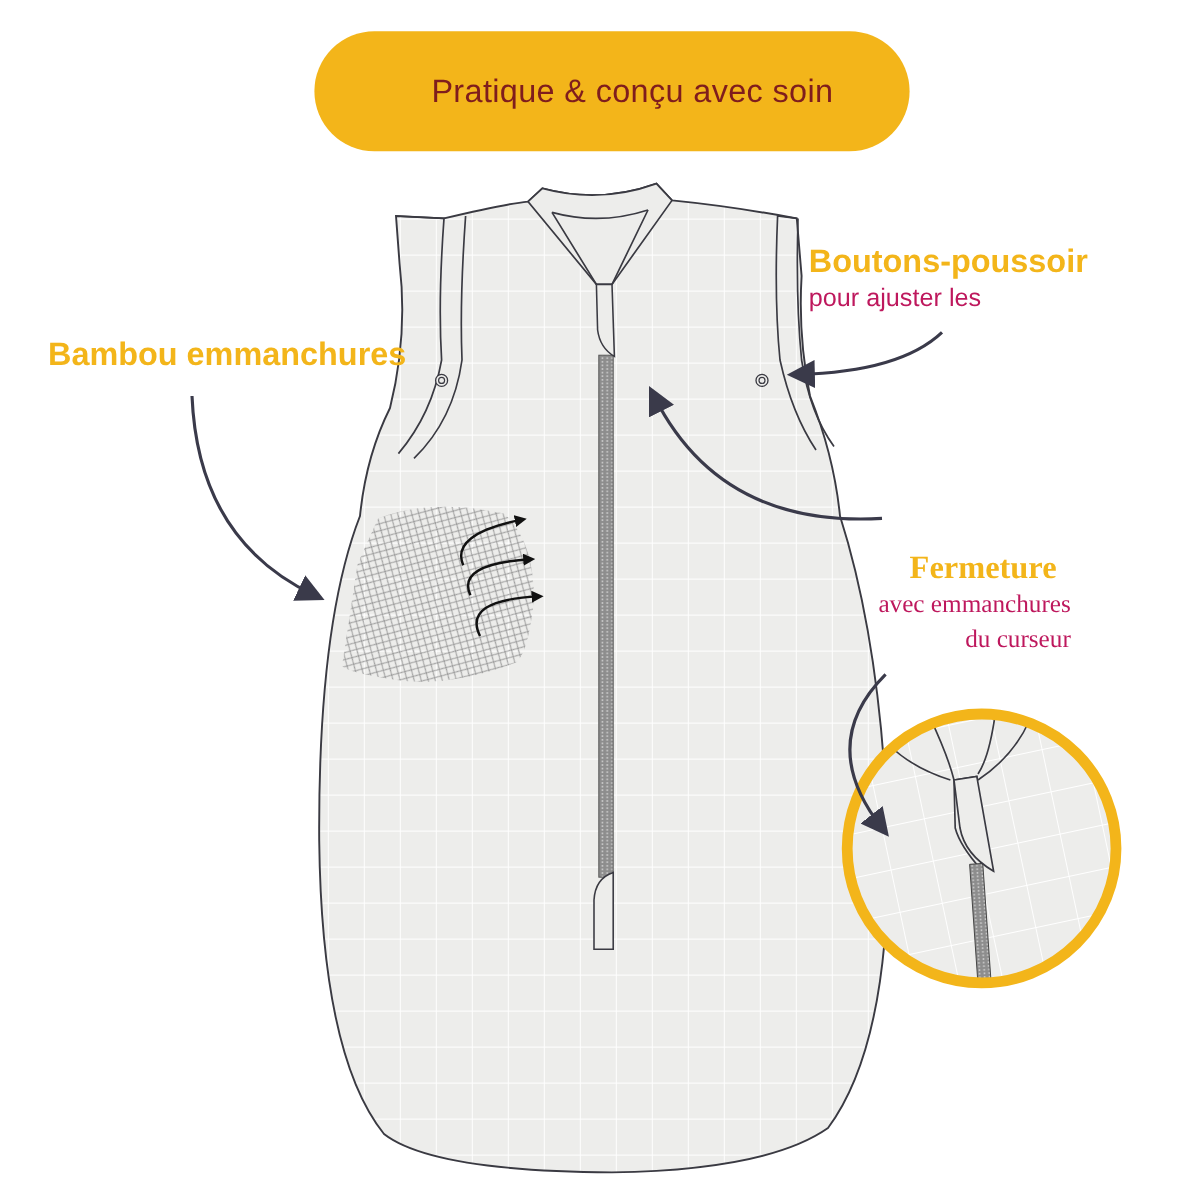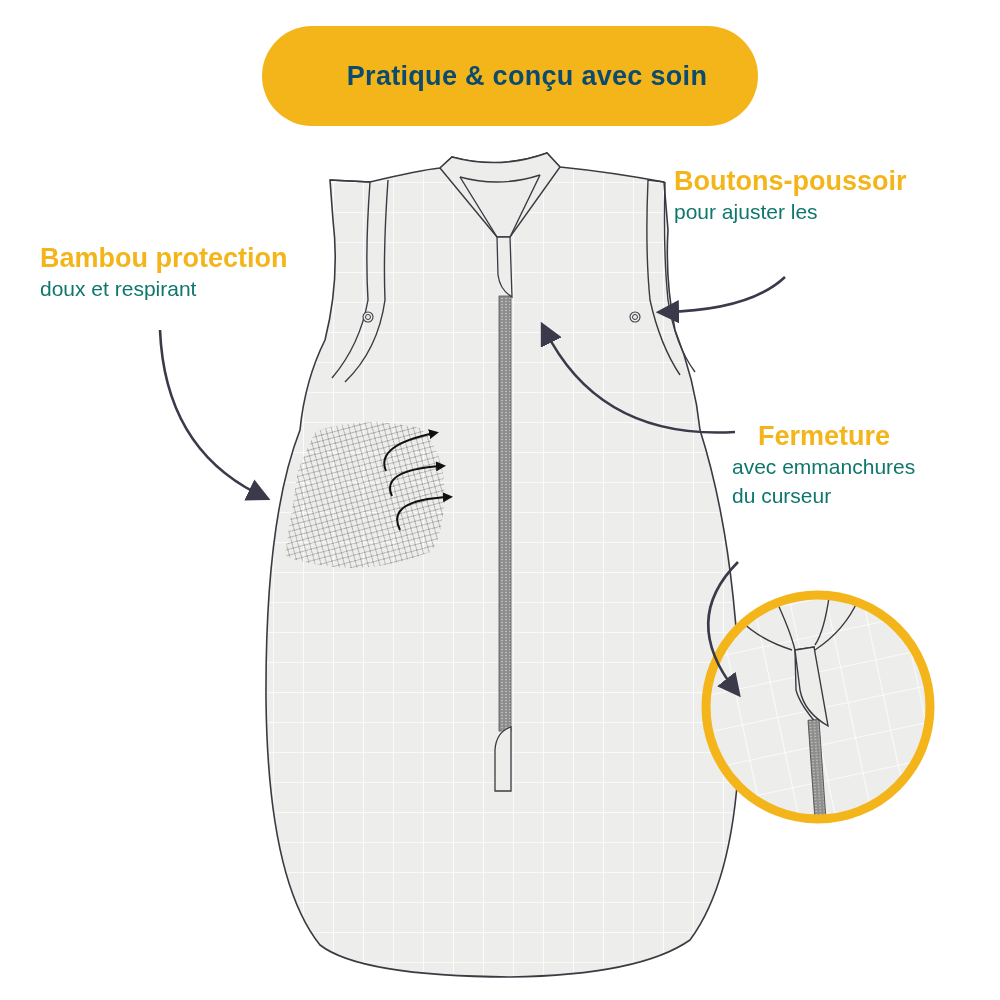--- a/index.html
+++ b/index.html
@@ -1,21 +1,21 @@
 <!DOCTYPE html>
 <html><head>
 <meta charset="utf-8">
 <style>
   html,body{margin:0;padding:0;background:#ffffff;}
   body{width:1000px;height:1000px;position:relative;overflow:hidden;font-family:"Liberation Sans","DejaVu Sans",sans-serif;}
   .pill{position:absolute;left:262px;top:26px;width:496px;height:100px;border-radius:50px;background:#f3b51a;display:flex;align-items:center;justify-content:center;}
-  .pill span{color:#0c4a6e;font-weight:bold;font-size:27px;letter-spacing:0.3px;margin-left:34px;}
-  .label{position:absolute;}
+  .pill span{color:#7f1d1d;font-weight:normal;font-size:27px;letter-spacing:0.3px;margin-left:34px;}
+  .label{position:absolute;margin-top:37px;}
   .label .title{color:#f3b51a;font-weight:bold;font-size:27px;line-height:32px;}
-  .label .sub{color:#0f766e;font-size:21px;line-height:29px;}
+  .label .sub{color:#be185d;font-size:21px;line-height:29px;}
   svg.art{position:absolute;left:0;top:0;}
 </style>
 </head>
 <body>
 
 <div class="pill">
   <span>Pratique &amp; conçu avec soin</span>
 </div>
 
 <svg class="art" width="1000" height="1000" viewBox="0 0 1000 1000">
@@ -102,26 +102,25 @@
 
   <g fill="none" stroke="#3a3a4a" stroke-width="2.6">
     <path d="M160 330 Q165 450 262 496" marker-end="url(#ah)"></path>
     <path d="M785 277 Q750 310 665 312" marker-end="url(#ah)"></path>
     <path d="M735 432 Q600 440 545 330" marker-end="url(#ah)"></path>
     <path d="M738 562 Q680 620 735 690" marker-end="url(#ah)"></path>
   </g>
 </svg>
 
 <div class="label" style="left:40px;top:242px;">
-  <div class="title">Bambou protection</div>
-  <div class="sub">doux et respirant</div>
+  <div class="title">Bambou emmanchures</div>
 </div>
 
 <div class="label" style="left:674px;top:165px;">
   <div class="title">Boutons-poussoir</div>
   <div class="sub">pour ajuster les</div>
 </div>
 
-<div class="label" style="left:758px;top:420px;">
+<div class="label" style="left:758px;top:420px;font-family:Liberation Serif, serif;">
   <div class="title">Fermeture</div>
   <div class="sub" style="margin-left:-26px;">avec emmanchures</div>
-  <div class="sub" style="margin-left:-26px;">du curseur</div>
+  <div class="sub" style="margin-left:-26px;text-align:right;">du curseur</div>
 </div>
 
 </body></html>

